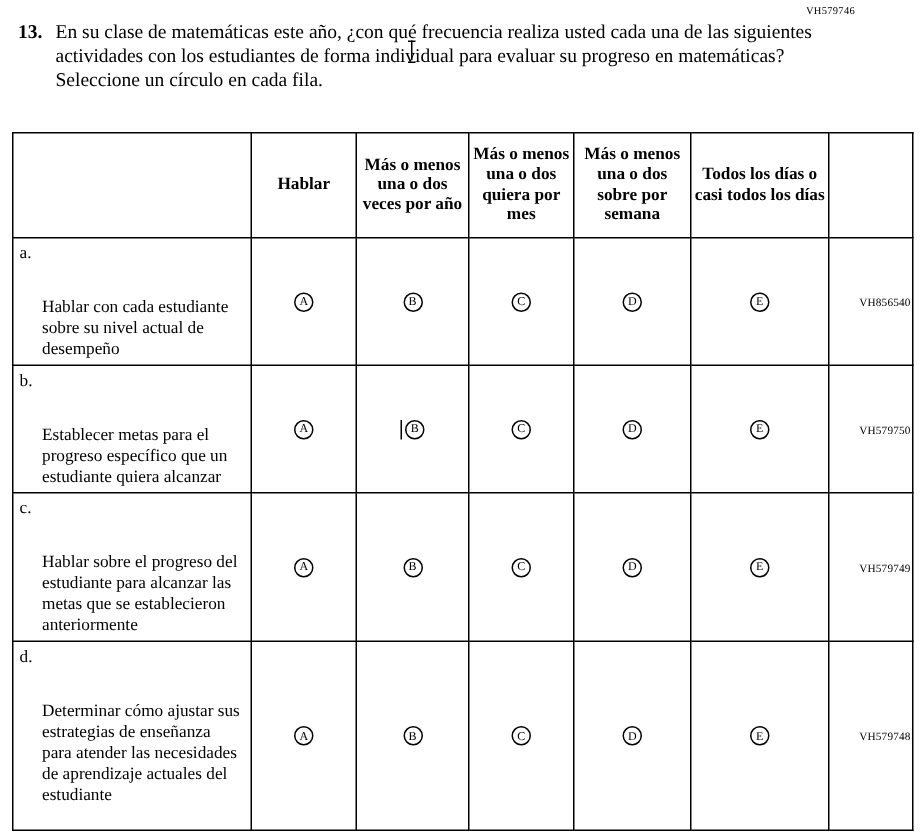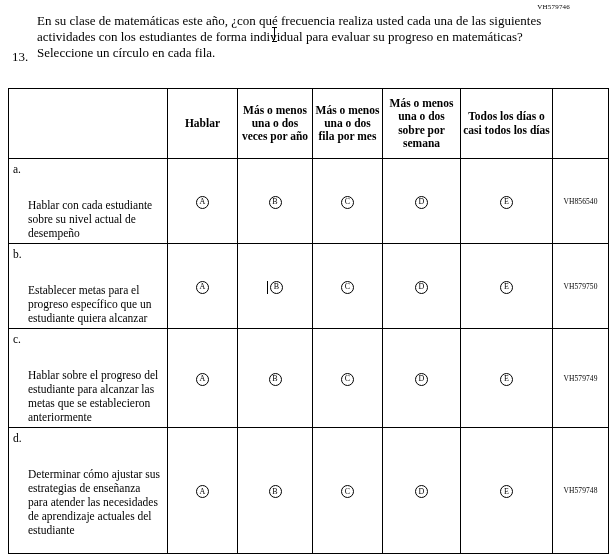--- a/index.html
+++ b/index.html
@@ -17,21 +17,21 @@
   .page-code {
     position: absolute; top: 3px; right: 6px;
     font-size: 7px; letter-spacing: 0.2px;
   }
 
   .question {
     position: absolute; top: 13px; left: 12px; right: 34px;
     display: flex;
     font-size: 13px; line-height: 1.23;
   }
-  .qnum { font-weight: 400; min-width: 25px; margin-top: 36px; }
+  .qnum { font-weight: 700; min-width: 25px; }
   .qtext b { font-weight: 400; }
 
   
   .ibeam {
     position: absolute; left: 271px; top: 27px;
     width: 7px; height: 13px; pointer-events: none;
   }
   .ibeam::before {
     content: ""; position: absolute; left: 3px; top: 0;
     width: 1px; height: 13px; background: #000;
@@ -80,21 +80,21 @@
     font-size: 8px; line-height: 1;
     vertical-align: middle;
     cursor: pointer;
   }
   .tcursor {
     display: inline-block; width: 1px; height: 13px;
     background: #000; vertical-align: middle; margin-right: 2px;
   }
 
   td.codecell {
-    font-size: 7.5px; text-align: center; vertical-align: middle;
+    font-size: 7.5px; text-align: right; vertical-align: middle;
     padding: 0 1px; letter-spacing: 0.1px;
   }
 </style>
 </head>
 <body>
 
 <div class="page">
 
   <div class="page-code">VH579746</div>
 
@@ -113,21 +113,21 @@
       <col style="width:70px">
         <col style="width:78px">
         <col style="width:92px">
       <col style="width:56px">
     </colgroup>
     <thead>
       <tr>
         <th></th>
         <th>Hablar</th>
         <th>Más o menos una o dos veces por año</th>
-        <th>Más o menos una o dos fila por mes</th>
+        <th>Más o menos una o dos quiera por mes</th>
         <th>Más o menos una o dos sobre por semana</th>
         <th>Todos los días o casi todos los días</th>
         <th></th>
       </tr>
     </thead>
     <tbody>
       <tr class="row-a">
         <td class="rowlabel">
           <div class="rl">
             <span class="rletter">a.</span>

